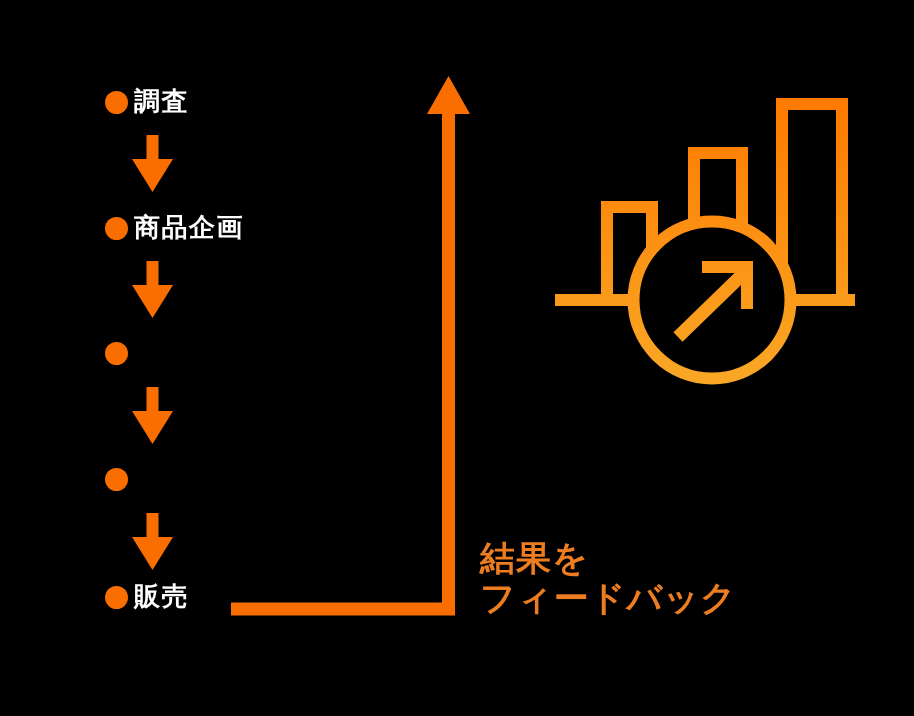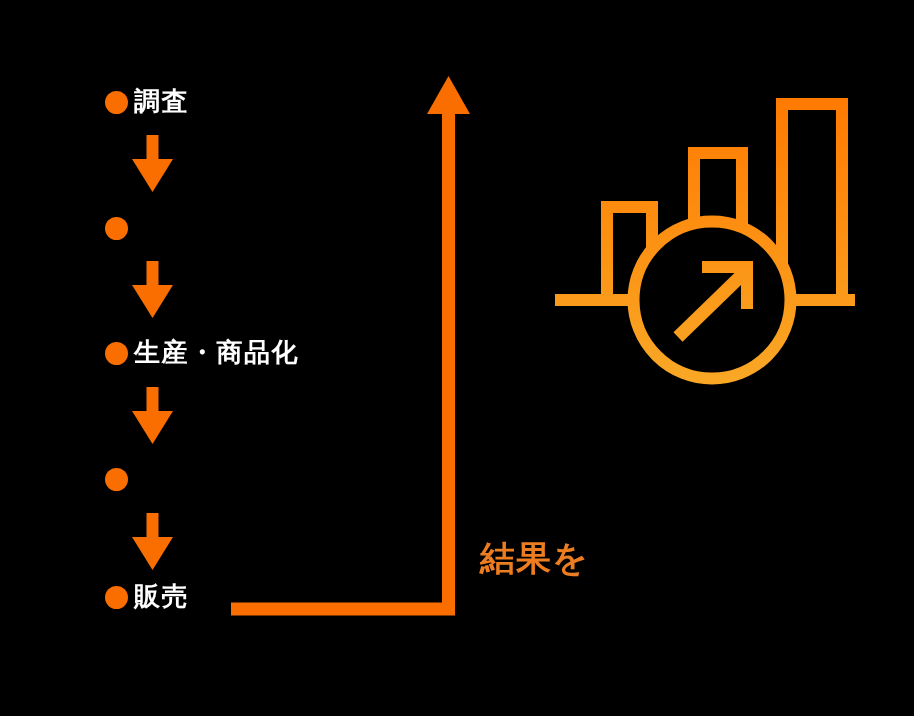--- a/index.html
+++ b/index.html
@@ -80,24 +80,24 @@
 <body>
 
 <div class="stage">
 
   <div class="step" style="top:72px">
     <span class="bullet"></span>
     <span class="step-label">調査</span>
   </div>
   <div class="step" style="top:198px">
     <span class="bullet"></span>
+    <span class="step-label">商品企画</span>
   </div>
   <div class="step" style="top:323px">
     <span class="bullet"></span>
-    <span class="step-label">生産・商品化</span>
   </div>
   <div class="step" style="top:449px">
     <span class="bullet"></span>
   </div>
   <div class="step" style="top:567px">
     <span class="bullet"></span>
     <span class="step-label">販売</span>
   </div>
 
   <svg class="down-arrow" style="top:120px" viewBox="0 0 41 57">
@@ -117,20 +117,21 @@
     <polygon points="0,24 41,24 20.5,57" fill="var(--accent-orange)"></polygon>
   </svg>
 
   <svg class="feedback-arrow" viewBox="215 55 265 555">
     <path d="M 231,594 H 448.5 V 99" fill="none" stroke="var(--accent-orange)" stroke-width="13" stroke-linejoin="miter"></path>
     <polygon points="427,99 470,99 448.5,61" fill="var(--accent-orange)"></polygon>
   </svg>
 
   <div class="feedback-label">
     <div>結果を</div>
+    <div>フィードバック</div>
   </div>
 
   <svg class="growth-icon" viewBox="545 75 320 305">
     <defs>
       <linearGradient id="iconGrad" gradientUnits="userSpaceOnUse" x1="0" y1="83" x2="0" y2="370">
         <stop offset="0" style="stop-color:var(--icon-gradient-top)"></stop>
         <stop offset="1" style="stop-color:var(--icon-gradient-bottom)"></stop>
       </linearGradient>
     </defs>
 

